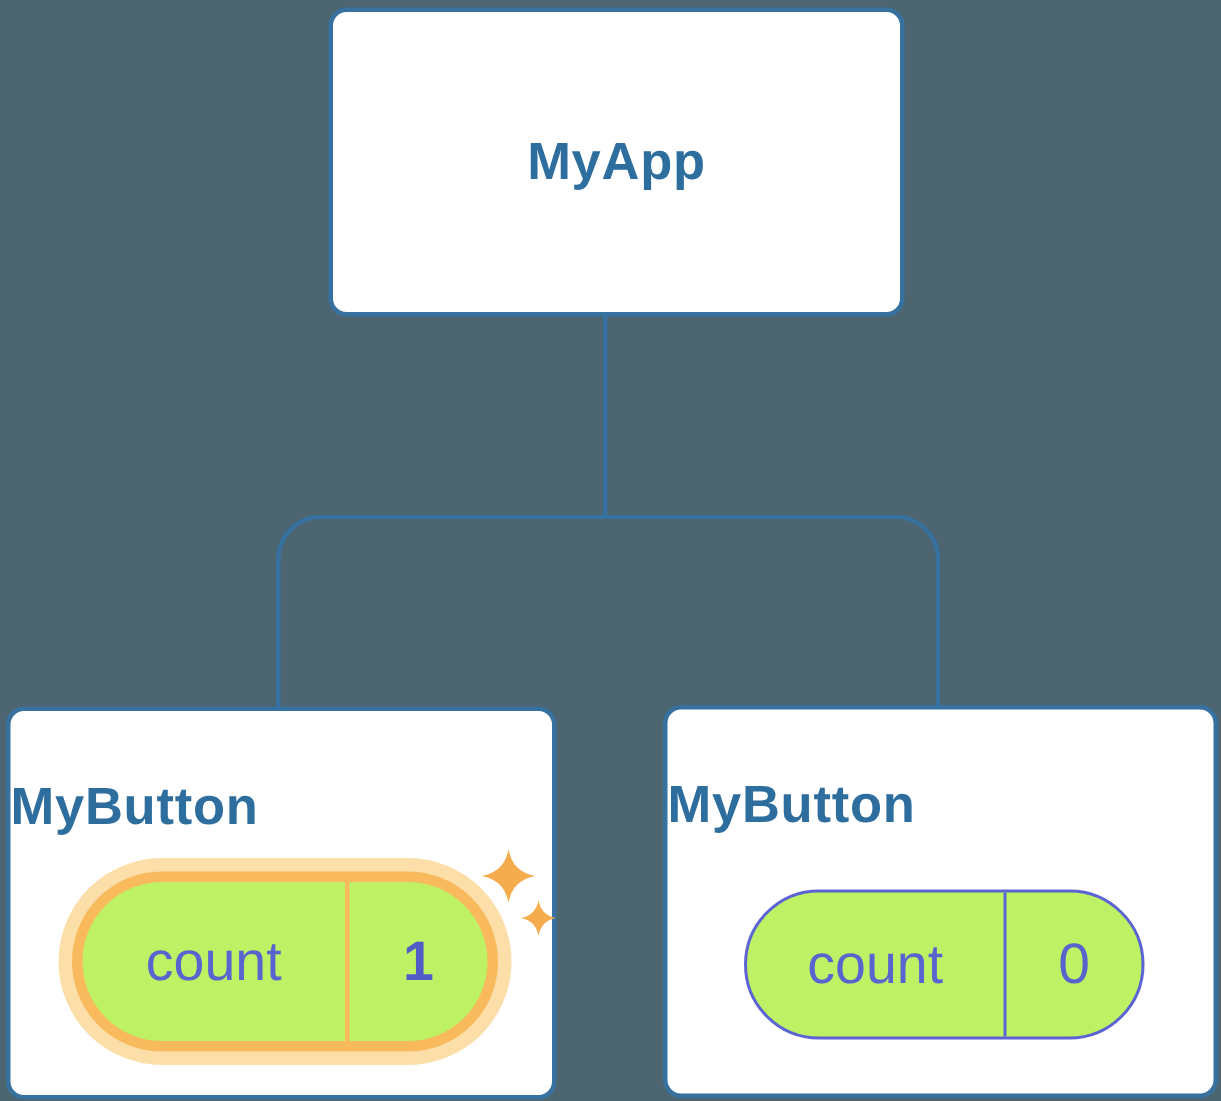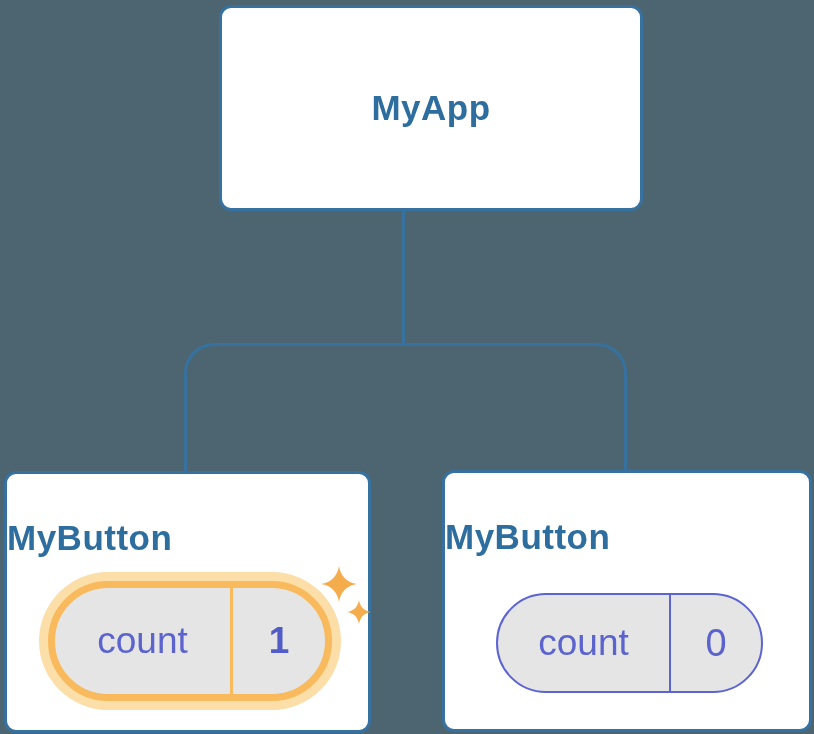--- a/index.html
+++ b/index.html
@@ -18,21 +18,21 @@
   
   .node {
     position: absolute;
     background: #FFFFFF;
     border: 3px solid #36719F;
     border-radius: 12px;
     box-sizing: border-box;
   }
   .node-root {
     left: 219px; top: 5px;
-    width: 424px; height: 206px;
+    width: 384px; height: 206px;
     display: flex; align-items: center; justify-content: center;
   }
   .node-child-left {
     left: 4px; top: 471px;
     width: 367px; height: 262px;
   }
   .node-child-right {
     left: 442px; top: 470px;
     width: 370px; height: 262px;
   }
@@ -60,21 +60,21 @@
     left: 184px; top: 343px;
     width: 443px; height: 130px;
     box-sizing: border-box;
     border: 3px solid #36719F;
     border-bottom: none;
     border-radius: 30px 30px 0 0;
   }
   
   .pill {
     position: absolute;
-    background: #e5e5e5;
+    background: #bef264;
     box-sizing: border-box;
     display: flex;
     align-items: stretch;
   }
   .pill-highlighted {
     left: 41px; top: 107px;
     width: 284px; height: 120px;
     border: 7px solid #F8BA5C;
     border-radius: 60px;
     box-shadow: 0 0 0 9px #FBDEA8;

